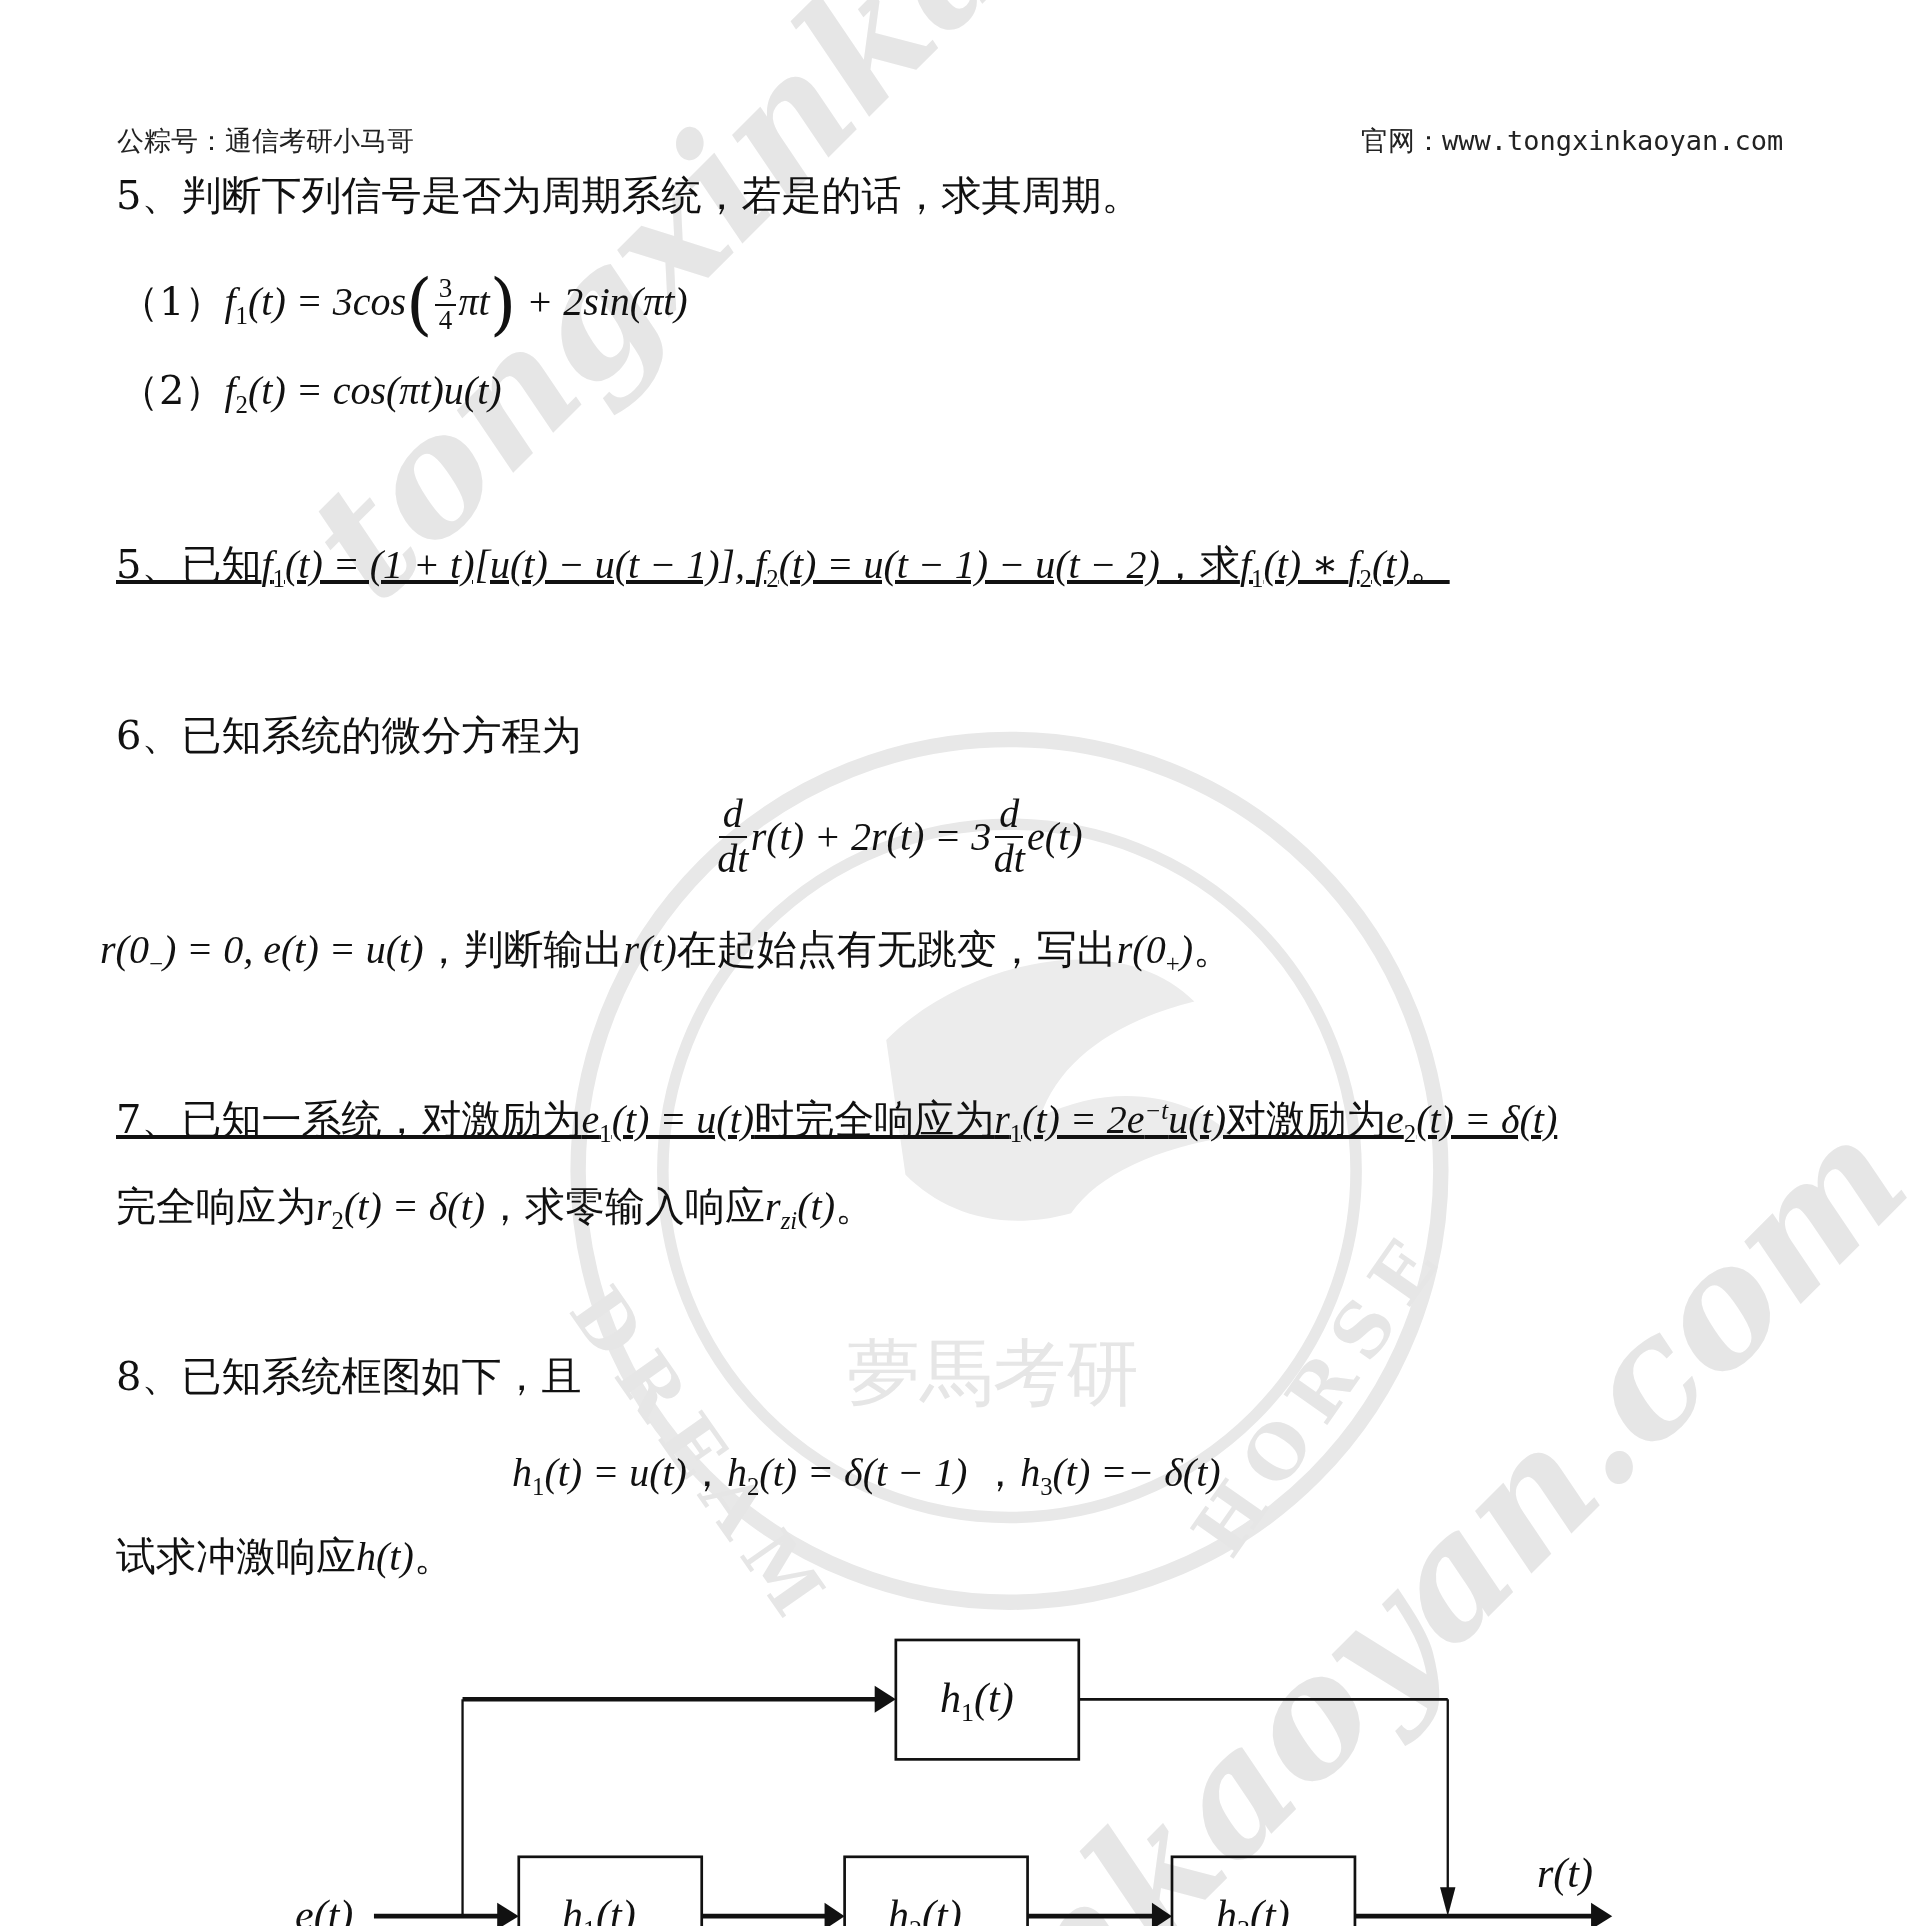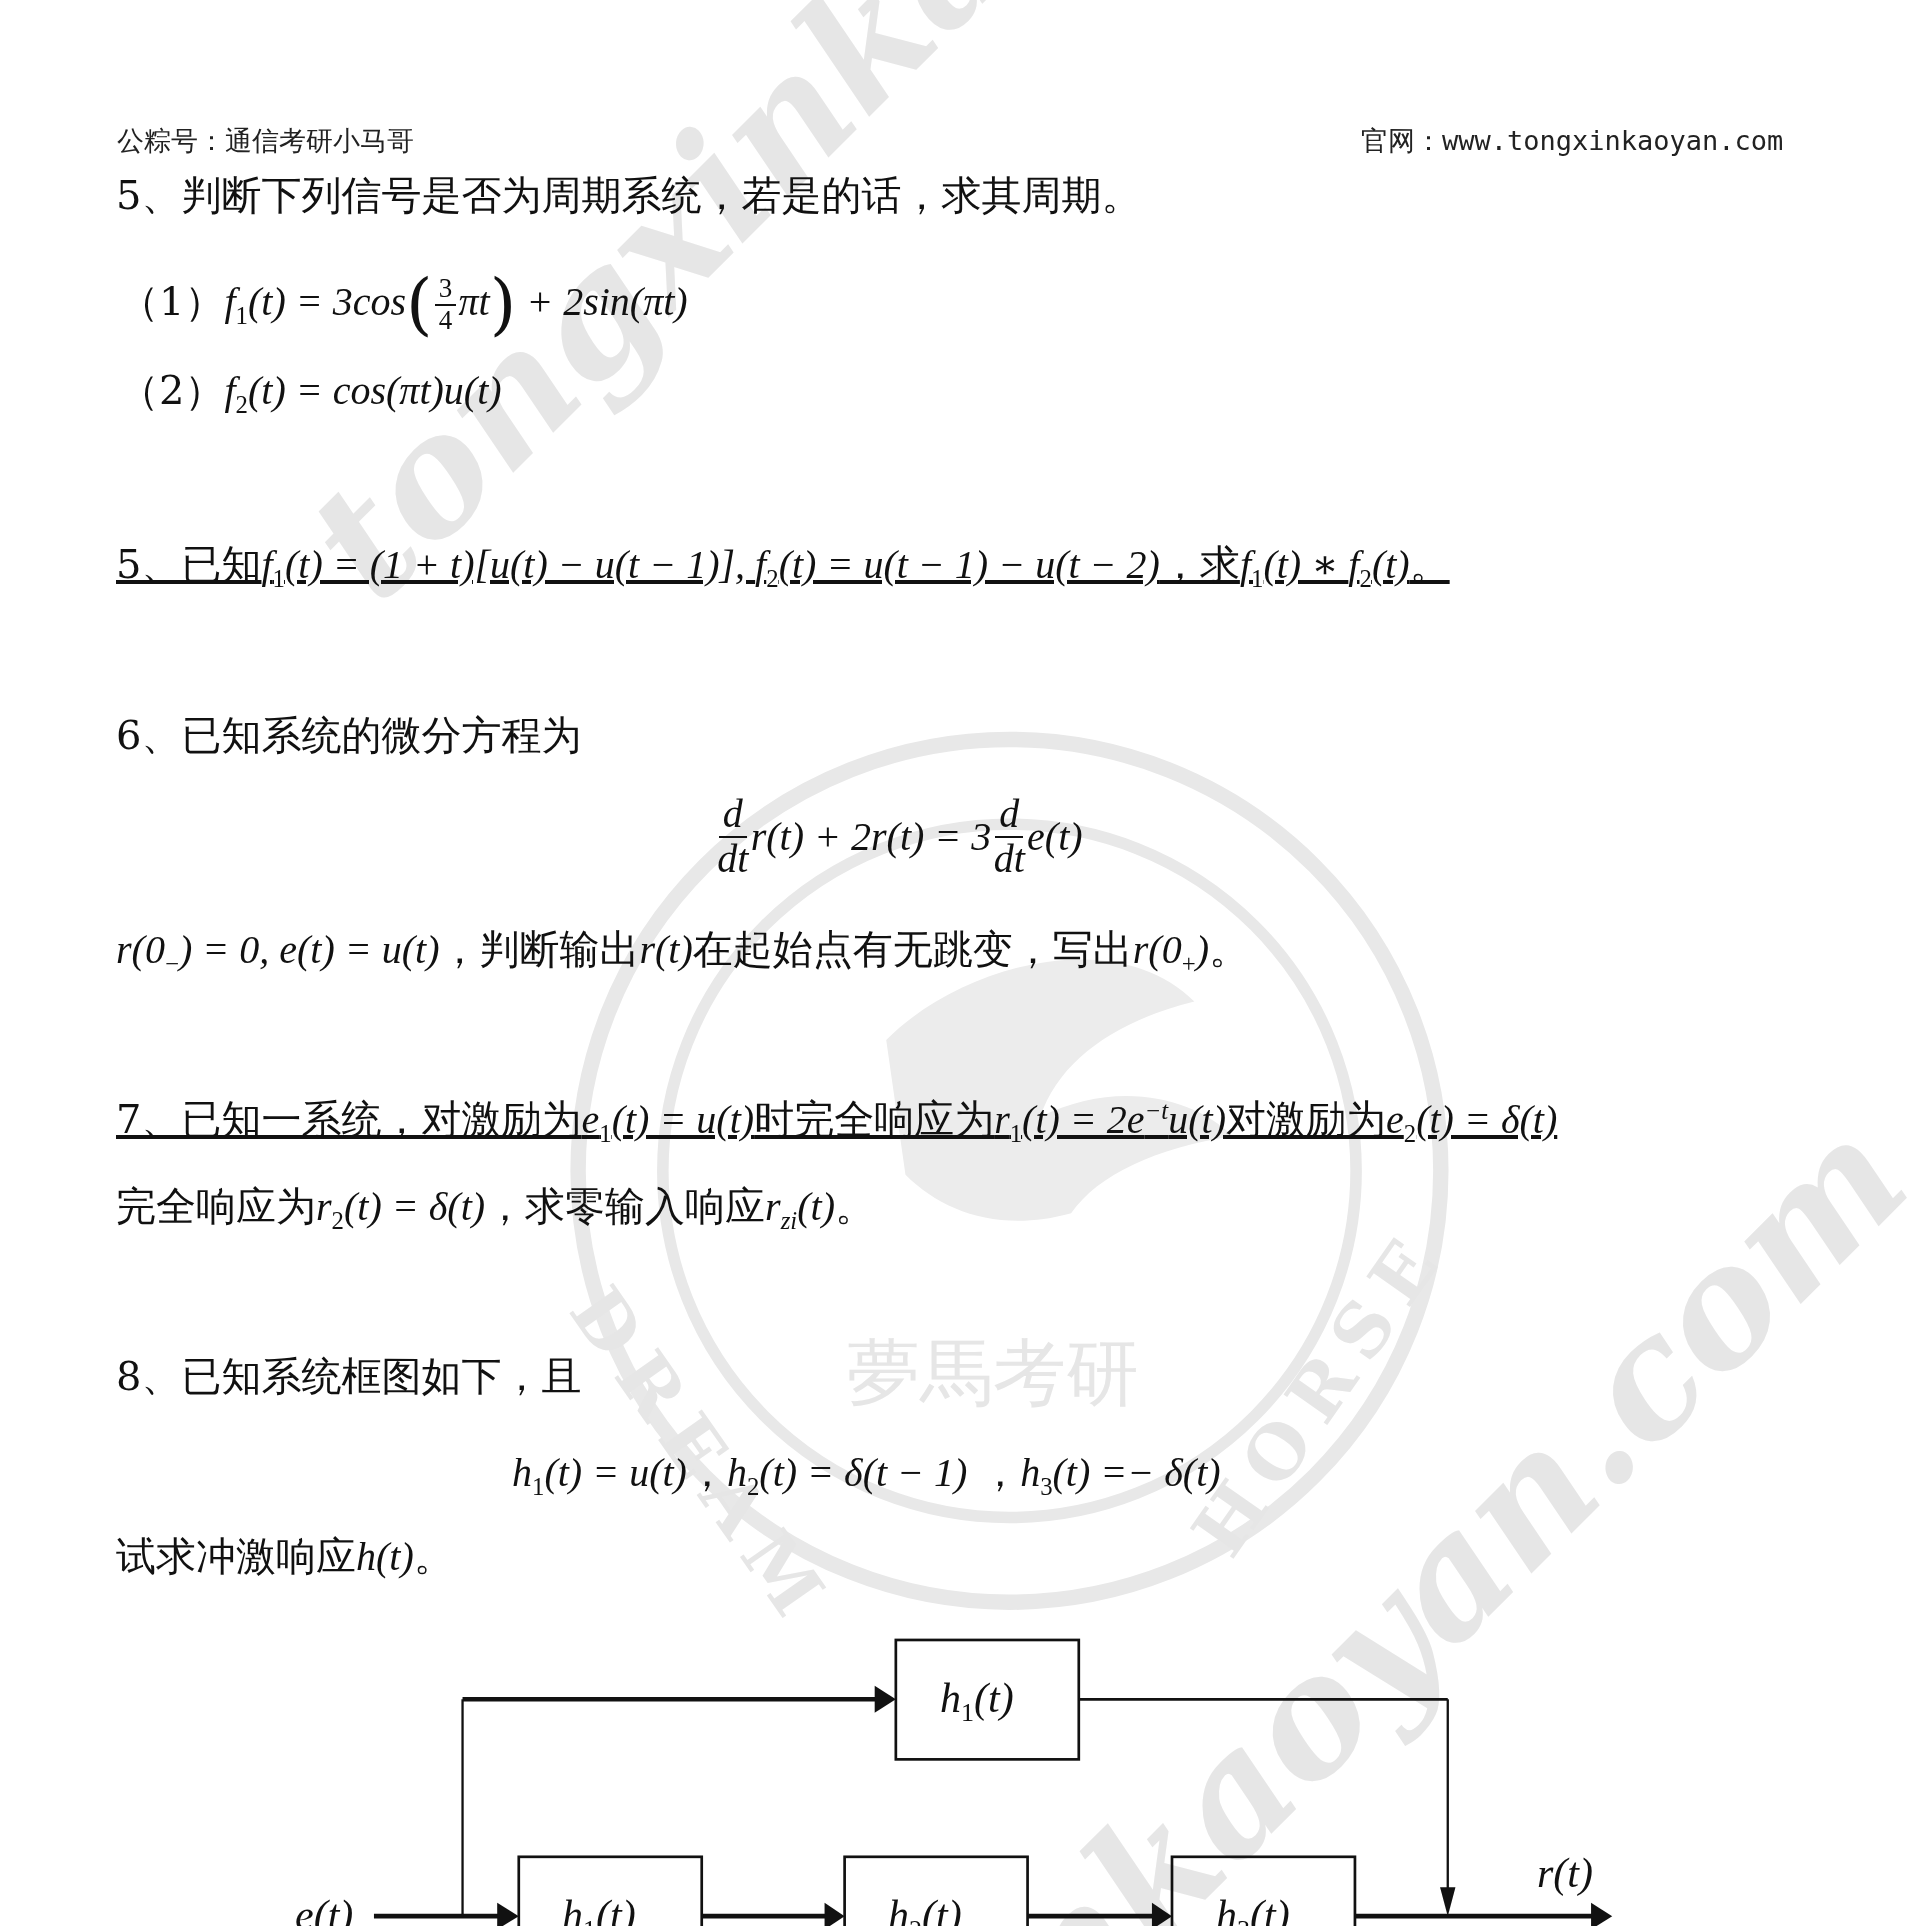--- a/index.html
+++ b/index.html
@@ -54,21 +54,21 @@
 <div class="abs q" style="left:116px; top:715px;">6、已知系统的微分方程为</div>
 <div class="abs q" style="left:715px; top:794px;">
   <span class="frac">
       <span class="num m">d</span>
       <span class="den m">dt</span>
     </span><span class="m" style="vertical-align:middle;">r(t) + 2r(t) = 3</span><span class="frac">
       <span class="num m">d</span>
       <span class="den m">dt</span>
     </span><span class="m" style="vertical-align:middle;">e(t)</span>
 </div>
-<div class="abs q" style="left:116px; top:929px;">
+<div class="abs q" style="left:100px; top:929px;">
   <span class="m">r(0</span><sub class="n">−</sub><span class="m">) = 0, e(t) = u(t)</span><span>，判断输出</span><span class="m">r(t)</span><span>在起始点有无跳变，写出</span><span class="m">r(0</span><sub class="n">+</sub><span class="m">)</span><span>。</span>
 </div>
 
 <div class="abs q" style="left:116px; top:1099px;text-decoration:underline;">
   <span>7、已知一系统，对激励为</span><span class="m">e</span><sub class="n">1</sub><span class="m">(t) = u(t)</span><span>时完全响应为</span><span class="m">r</span><sub class="n">1</sub><span class="m">(t) = 2e</span><sup class="m">−t</sup><span class="m">u(t)</span><span>对激励为</span><span class="m">e</span><sub class="n">2</sub><span class="m">(t) = δ(t)</span>
 </div>
 <div class="abs q" style="left:116px; top:1186px;">
   <span>完全响应为</span><span class="m">r</span><sub class="n">2</sub><span class="m">(t) = δ(t)</span><span>，求零输入响应</span><span class="m">r</span><sub class="m">zi</sub><span class="m">(t)</span><span>。</span>
 </div>
 

